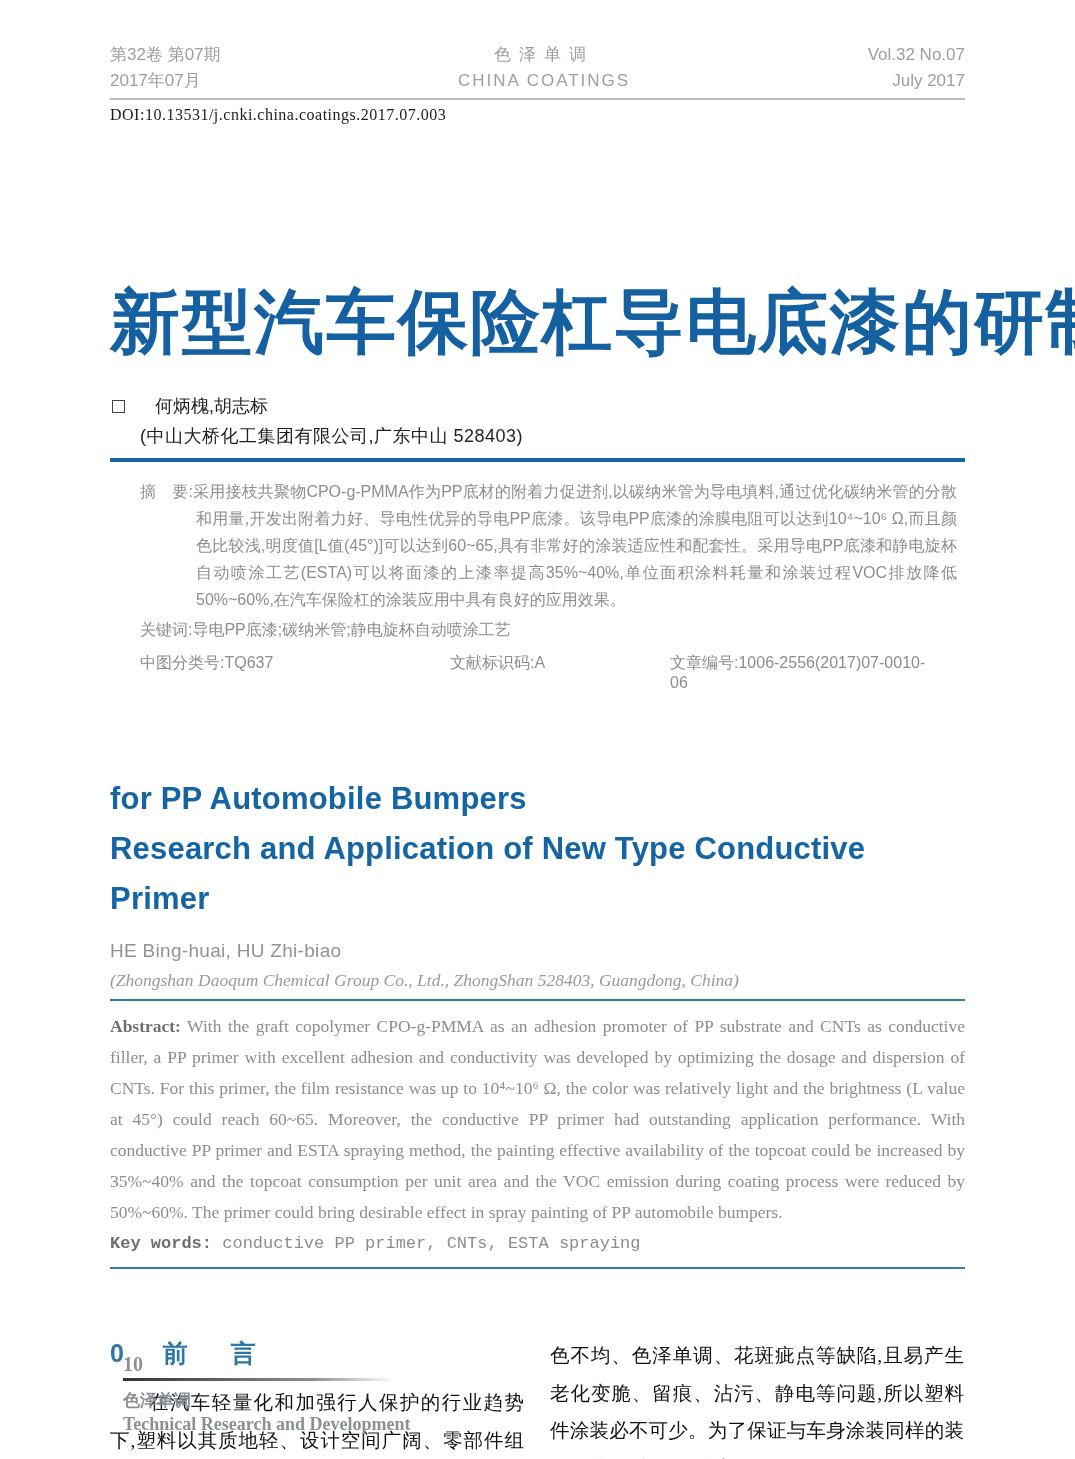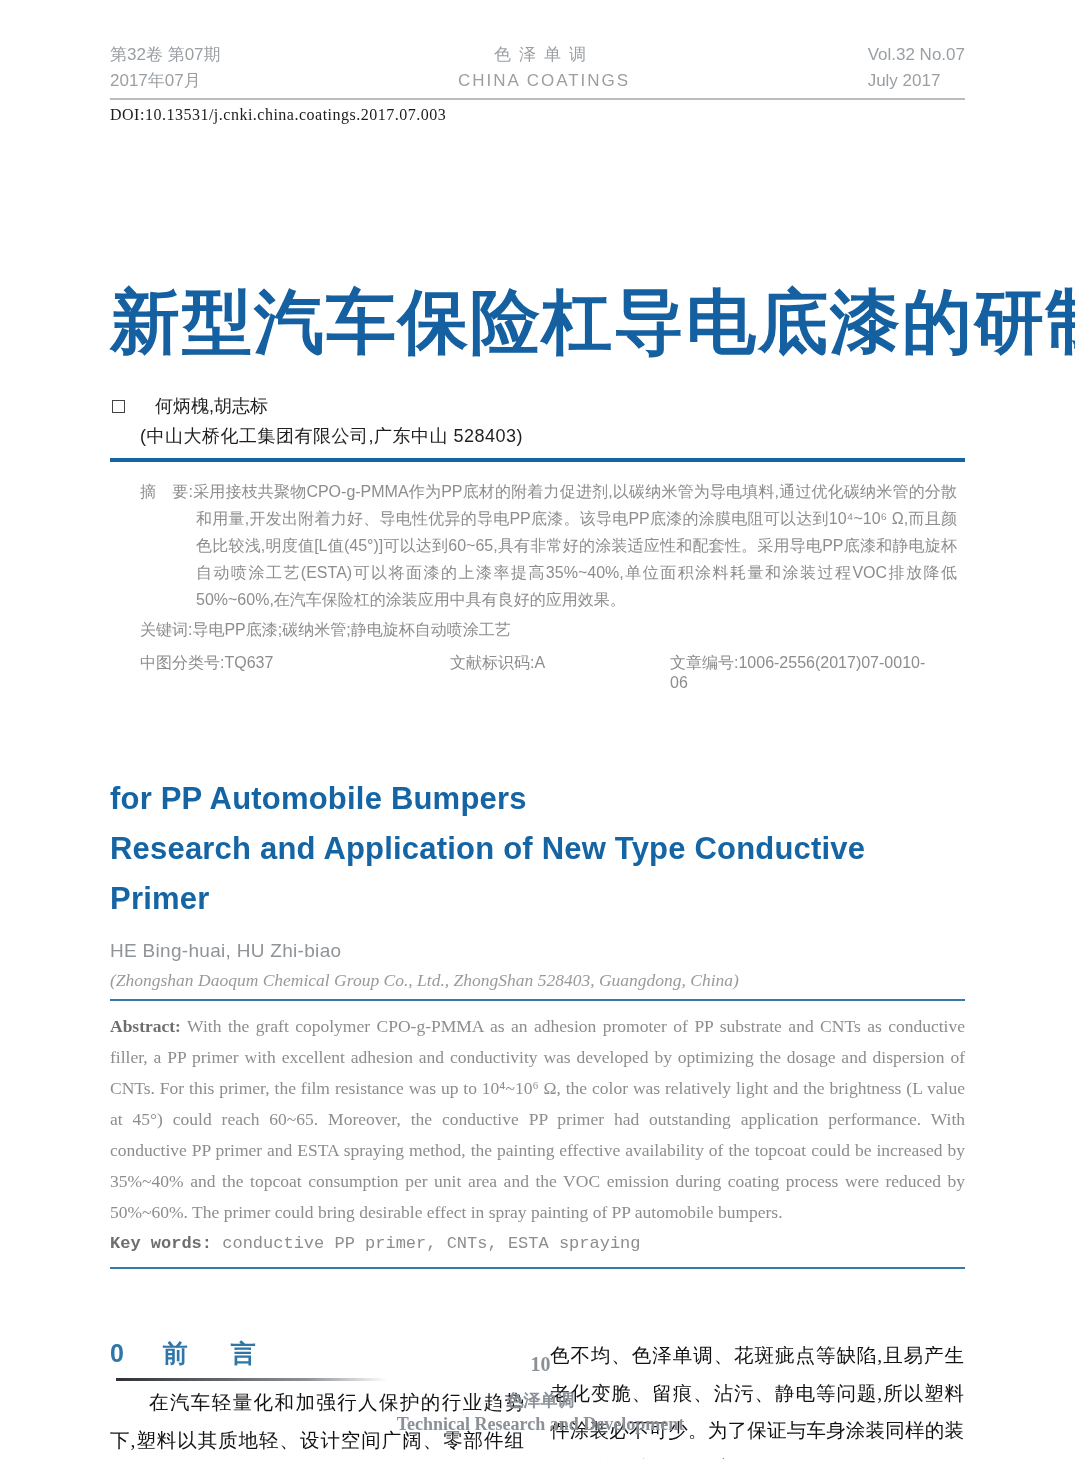--- a/index.html
+++ b/index.html
@@ -23,21 +23,21 @@
     align-items: flex-start;
     padding-top: 38px;
     border-bottom: none;
     color: #9a9fa3;
     font-size: 17px;
     line-height: 26px;
   }
   .jheader .col { white-space: nowrap; }
   .jheader .col.center { text-align: center; letter-spacing: 2px; }
   .jheader .col.center .cjk { letter-spacing: 8px; }
-  .jheader .col.right { text-align: left; }
+  .jheader .col.right { text-align: right; }
   .jheader-rule { border-bottom: 2px solid #b9bdc0; margin-top: 4px; }
   .doi {
     font-family: "Liberation Serif", serif;
     color: #1c1c1c;
     font-size: 16px;
     margin-top: 6px;
     letter-spacing: 0.5px;
   }
 
   
@@ -166,21 +166,21 @@
   .sec-head .t1 { margin-right: 34px; }
   .body-par {
     font-size: 19.5px;
     line-height: 37.5px;
     color: #121212;
     text-align: justify;
   }
   .body-par.indent { text-indent: 2em; }
 
   
-  .pfooter { position: absolute; left: 116px; right: 110px; bottom: 28px; text-align: center; }
+  .pfooter { position: absolute; left: 123px; right: 110px; bottom: 28px; }
   .pnum {
     font-family: "Liberation Serif", serif;
     font-weight: bold;
     color: #8a9096;
     font-size: 20px;
   }
   .grad-line {
     width: 272px;
     height: 3px;
     margin-top: 2px;

